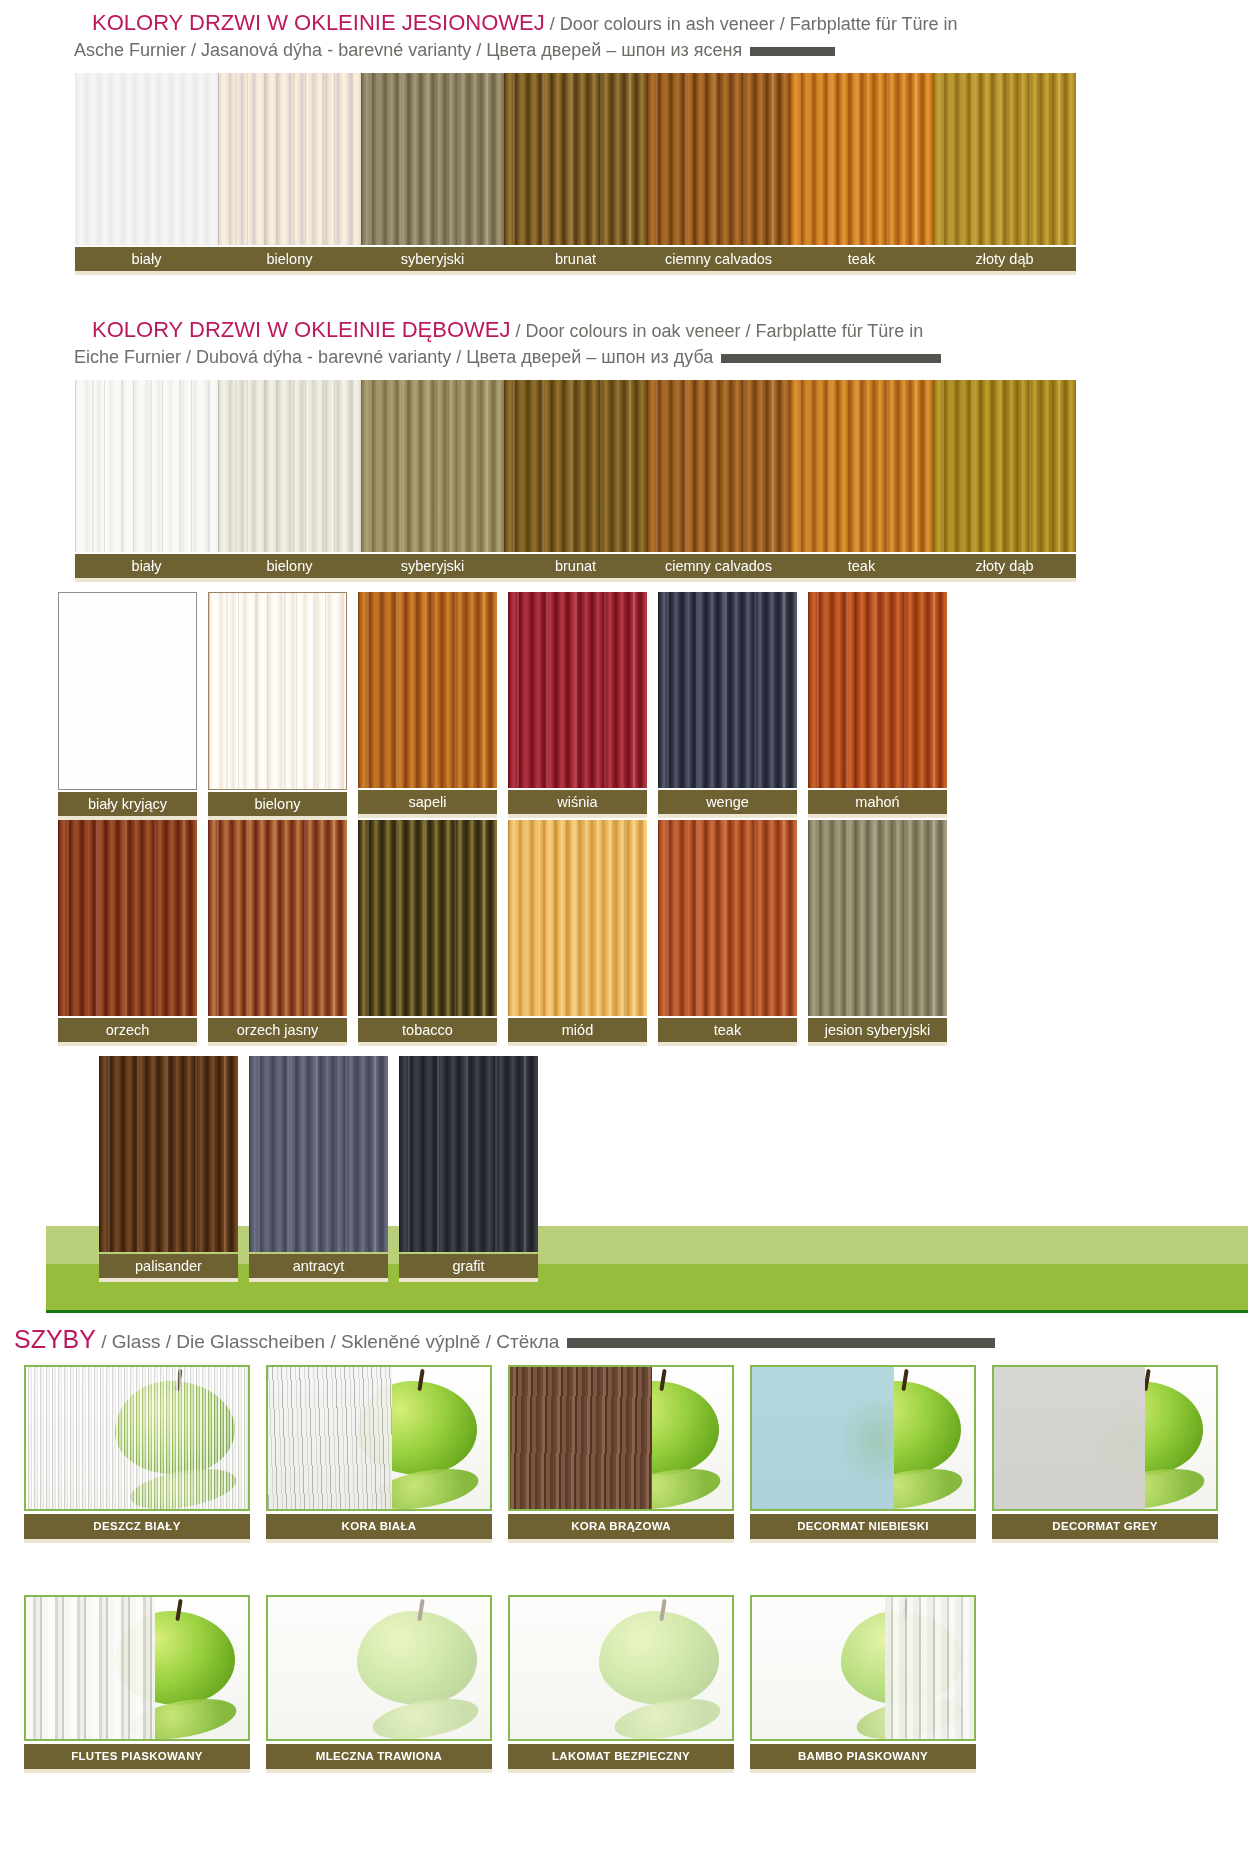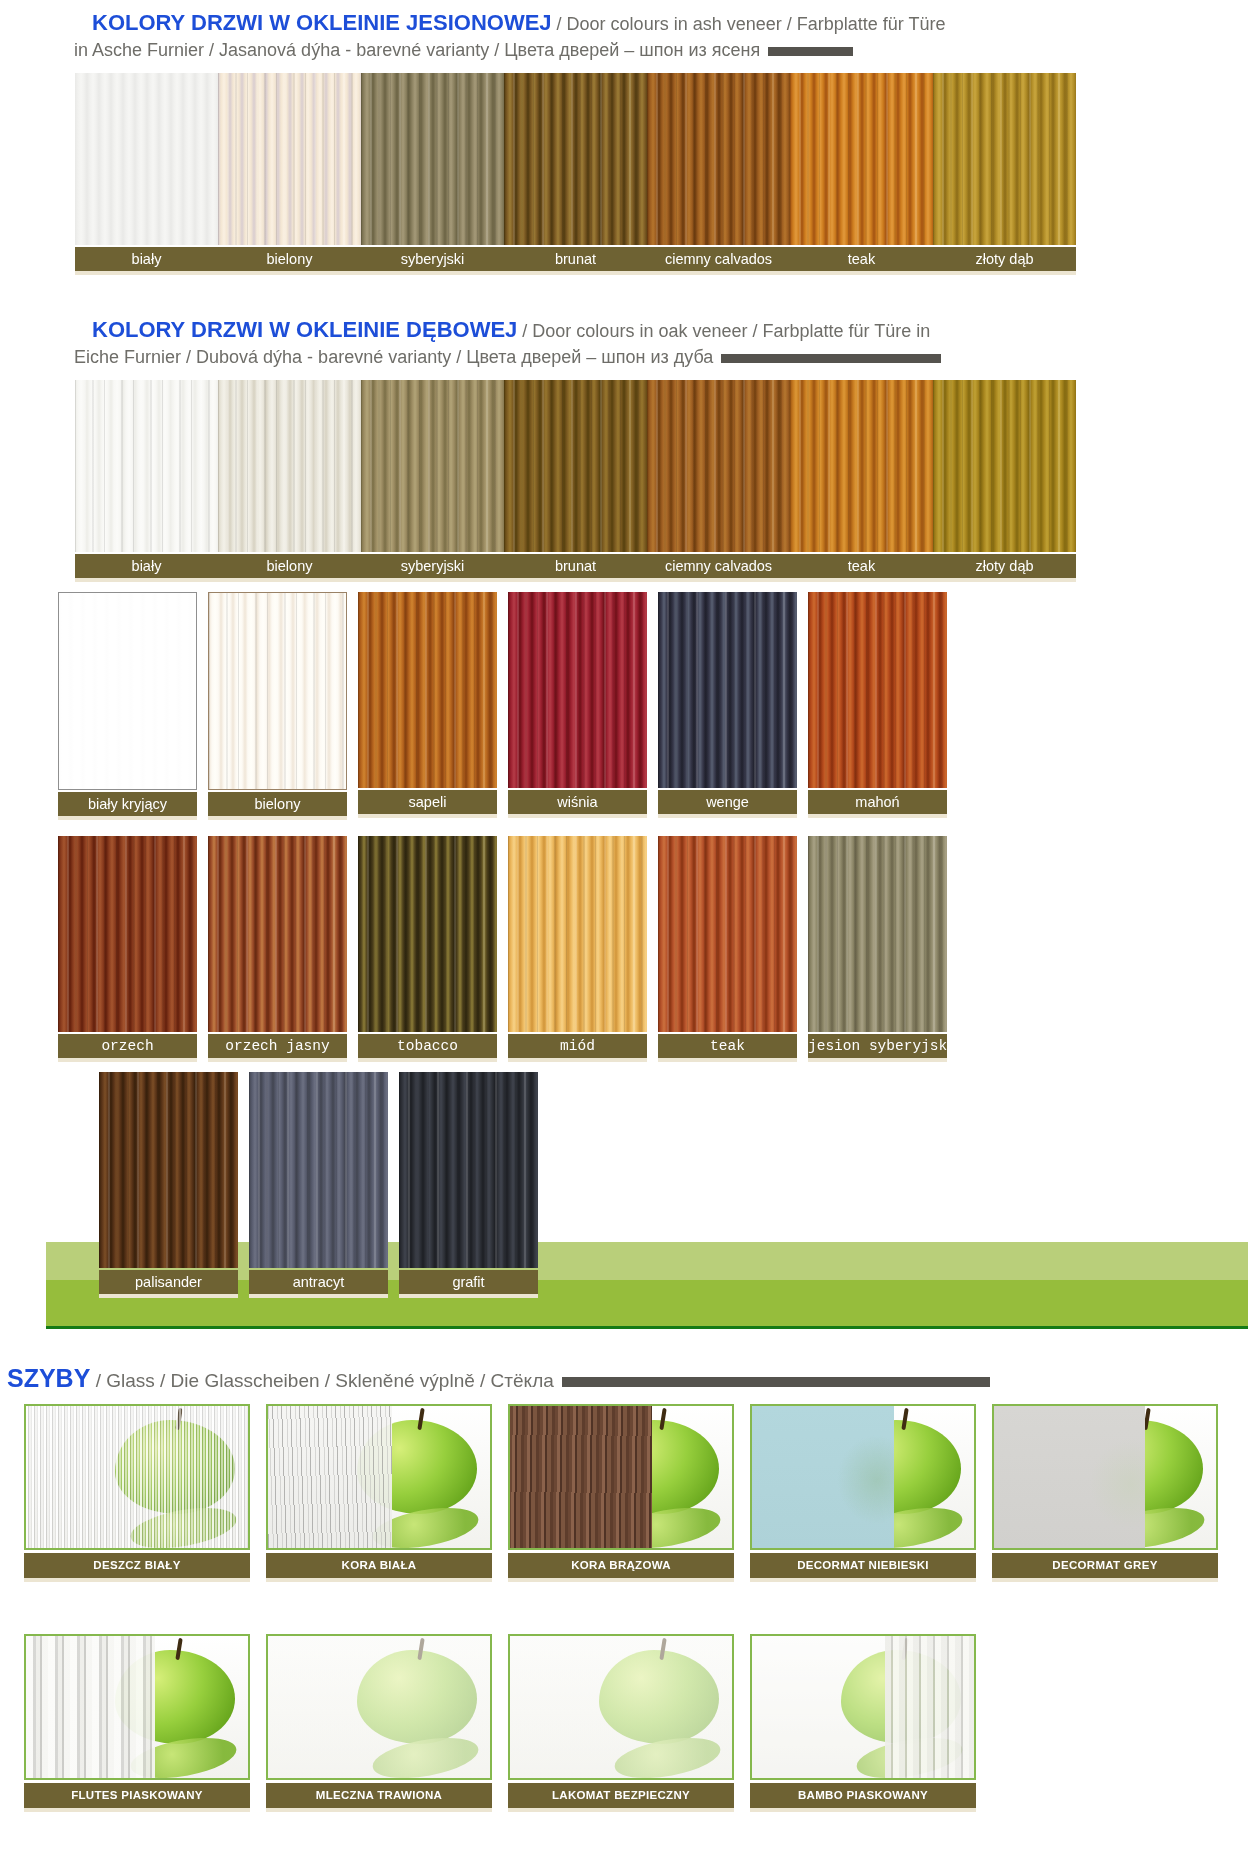--- a/index.html
+++ b/index.html
@@ -3,36 +3,36 @@
 <meta charset="utf-8">
 <style>
   html,body{margin:0;padding:0;}
   body{
     width:1248px;height:1870px;overflow:hidden;background:#ffffff;
     font-family:"Liberation Sans",sans-serif;box-sizing:border-box;padding-top:10px;
   }
   
   .heading{width:884px;padding-left:74px;text-indent:18px;margin:0;
     font-size:18px;line-height:26px;color:#6e6d68;}
-  .h-bold{font-size:22px;font-weight:bold;color:#1d4ed8;}
+  .h-bold{font-size:22px;font-weight:normal;color:#be185d;}
   .h-bar{display:inline-block;height:9px;background:#55534e;margin-left:8px;}
   .bar-ash{width:85px;}
   .bar-oak{width:220px;}
   .bar-pine{width:120px;}
   .bar-glass{width:428px;height:10px;}
   .mt-oak{margin-top:42px;}
   .mt-pine{margin-top:40px;}
-  .glass-heading{width:1220px;padding-left:7px;text-indent:0;margin-top:67px;font-size:19px;}
+  .glass-heading{width:1220px;padding-left:14px;text-indent:0;margin-top:44px;font-size:19px;}
   .glass-heading .h-bold{font-size:25px;}
   
   .grid{margin-top:10px;}
   .swatch-row{display:flex;}
   .swatch-row.std{padding-left:75px;}
   .swatch-row.pine{padding-left:58px;gap:11px;}
-  .swatch-row + .swatch-row{margin-top:16px;font-family:Liberation Mono, monospace;}
+  .swatch-row + .swatch-row{margin-top:0;}
   .std .cell{width:143px;}
   .pine .cell{width:139px;}
   .swatch{height:172px;position:relative;overflow:hidden;}
   .pine .swatch{height:196px;}
   .swatch::after{content:"";position:absolute;inset:0;
     background:repeating-linear-gradient(90deg,
       rgba(0,0,0,.10) 0 1px, transparent 1px 9px,
       rgba(255,255,255,.13) 9px 11px, transparent 11px 17px,
       rgba(0,0,0,.07) 17px 19px, transparent 19px 29px);}
   .swatch.plain::after{display:none;}

